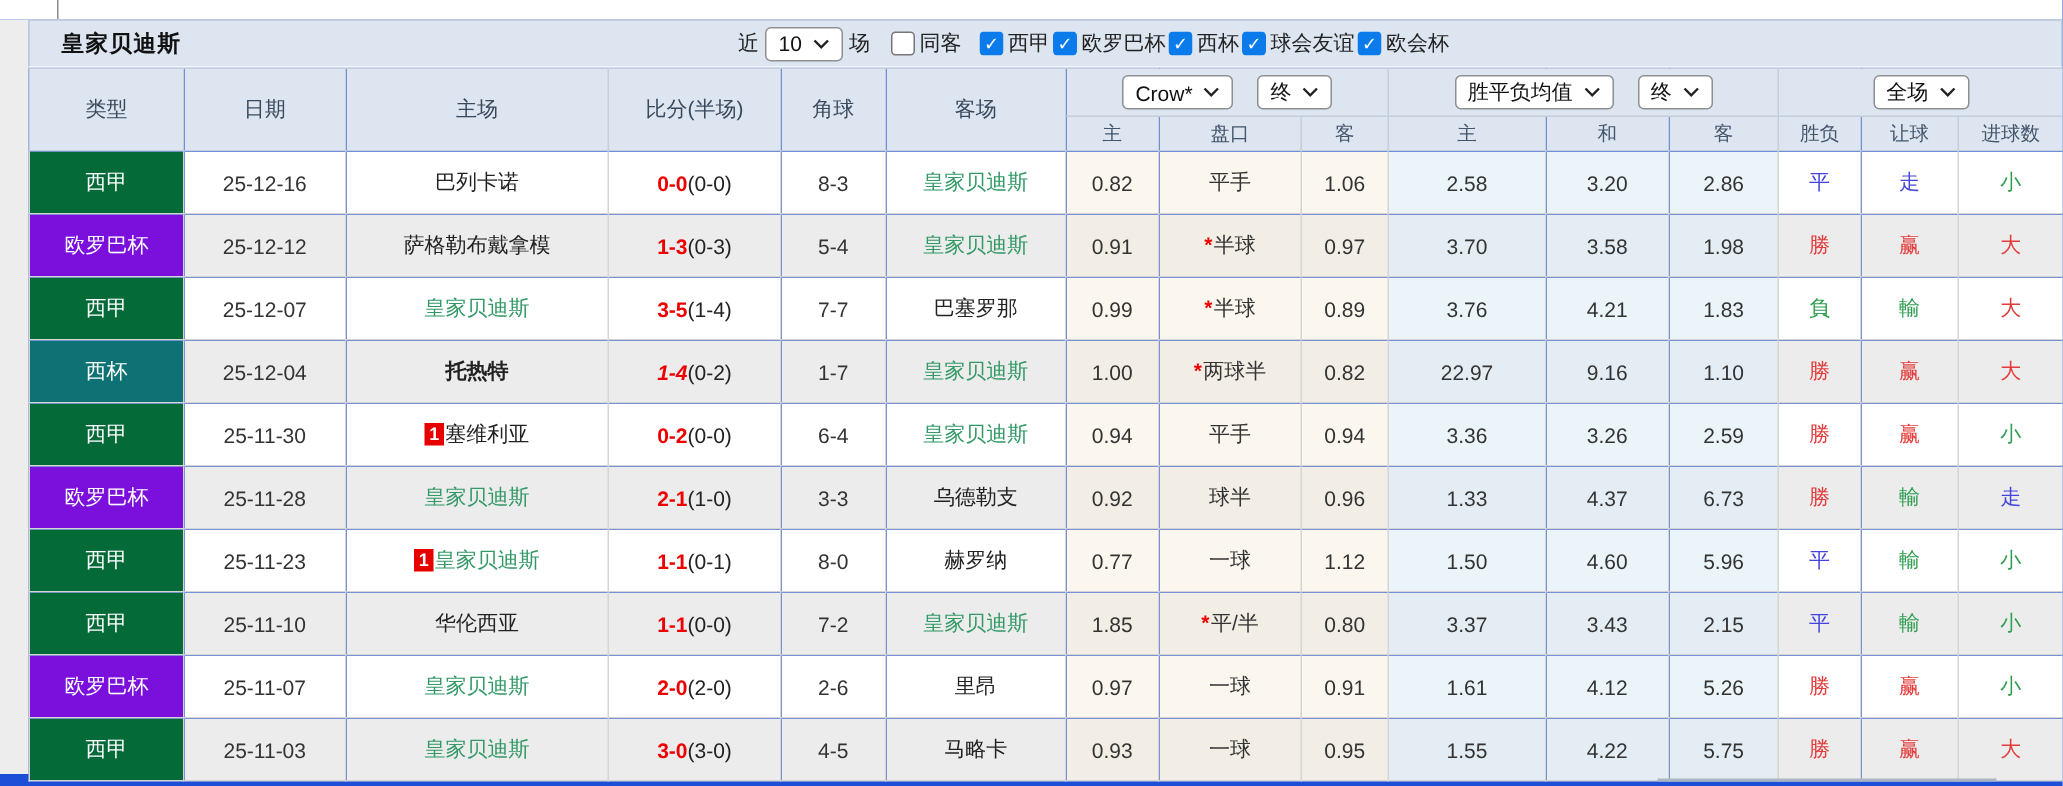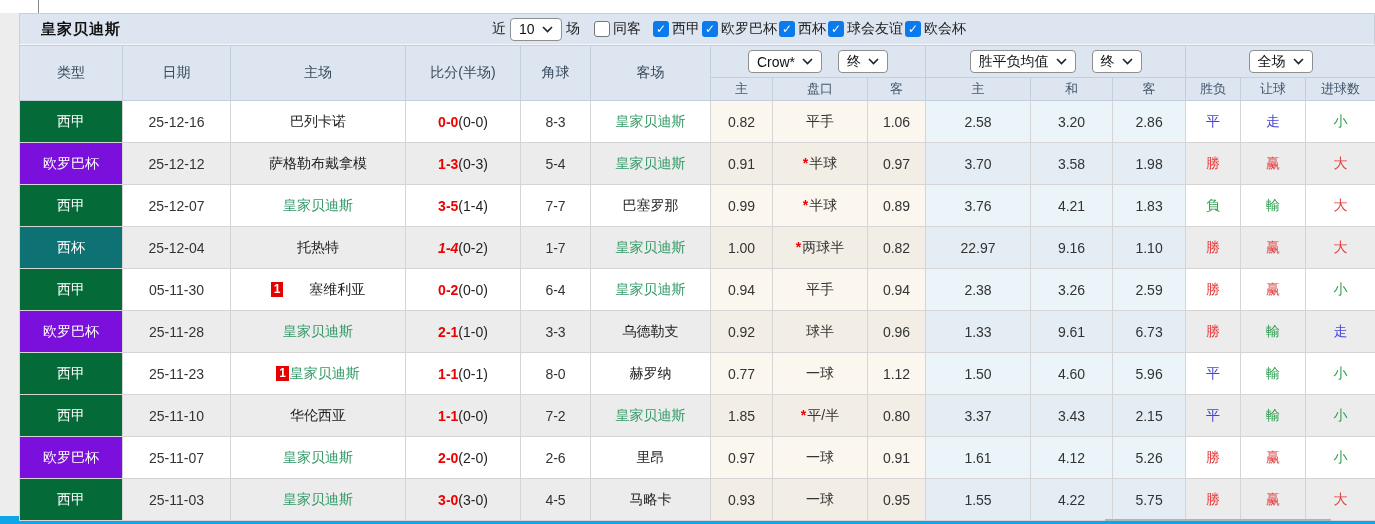--- a/index.html
+++ b/index.html
@@ -1,21 +1,21 @@
 <!DOCTYPE html>
 <html><head>
 <meta charset="utf-8">
 <style>
   * { margin:0; padding:0; box-sizing:border-box; }
   html,body { width:1375px; height:524px; }
   body {
     font-family:"Liberation Sans","DejaVu Sans",sans-serif;
     background:#ffffff; color:#222; overflow:hidden; position:relative;
   }
-  .page { position:absolute; left:0; top:0; width:1375px; height:524px; background:#0ea5e9; }
+  .page { position:absolute; left:0; top:0; width:1375px; height:524px; background:#1d4ed8; }
   .top-strip { position:absolute; left:0; top:0; width:1375px; height:13px; background:#fff; }
   .top-tick { position:absolute; left:38px; top:0; width:1px; height:13px; background:#8a8a8a; }
   .left-strip { position:absolute; left:0; top:13px; width:19px; height:503px; background:#ededed; }
   .panel { position:absolute; left:19px; top:13px; width:1356px; }
 
   
   .title-bar {
     height:32px; background:#dce5f0; border:1px solid #c3cfdd; border-bottom:1px solid #f3f6fa;
     display:flex; align-items:center; position:relative;
   }
@@ -252,67 +252,67 @@
             <td class="lblue">1.83</td>
             <td><span class="res" style="color: rgb(46, 158, 80);">負</span></td>
             <td><span class="res" style="color: rgb(46, 158, 80);">輸</span></td>
             <td><span class="res" style="color: rgb(228, 60, 60);">大</span></td>
           </tr>
           <tr>
             <td class="type-cell">
               <div class="badge" style="background: rgb(14, 113, 115);">西杯</div>
             </td>
             <td>25-12-04</td>
-            <td><span style="color: rgb(34, 34, 34);">托热特</span></td>
+            <td><span style="color: rgb(34, 34, 34); font-weight: bold;">托热特</span></td>
             <td><span class="score-ft" style="color: rgb(238, 0, 0); font-style: italic;">1-4</span><span class="half" style="color: rgb(34, 34, 34);">(0-2)</span></td>
             <td>1-7</td>
             <td><span style="color: rgb(51, 153, 102);">皇家贝迪斯</span></td>
             <td class="cream">1.00</td>
             <td class="cream"><span class="star" style="color: rgb(238, 0, 0);">*</span><span style="color: rgb(51, 51, 51);">两球半</span></td>
             <td class="cream">0.82</td>
             <td class="lblue">22.97</td>
             <td class="lblue">9.16</td>
             <td class="lblue">1.10</td>
             <td><span class="res" style="color: rgb(228, 60, 60);">勝</span></td>
             <td><span class="res" style="color: rgb(228, 60, 60);">赢</span></td>
             <td><span class="res" style="color: rgb(228, 60, 60);">大</span></td>
           </tr>
           <tr>
             <td class="type-cell">
               <div class="badge" style="background: rgb(4, 106, 56);">西甲</div>
             </td>
-            <td>05-11-30</td>
-            <td><span class="rank-badge" style="background: rgb(230, 0, 0);">1</span><span style="color: rgb(34, 34, 34); padding-left: 25px;">塞维利亚</span></td>
+            <td>25-11-30</td>
+            <td><span class="rank-badge" style="background: rgb(230, 0, 0);">1</span><span style="color: rgb(34, 34, 34);">塞维利亚</span></td>
             <td><span class="score-ft" style="color: rgb(238, 0, 0);">0-2</span><span class="half" style="color: rgb(34, 34, 34);">(0-0)</span></td>
             <td>6-4</td>
             <td><span style="color: rgb(51, 153, 102);">皇家贝迪斯</span></td>
             <td class="cream">0.94</td>
             <td class="cream"><span style="color: rgb(51, 51, 51);">平手</span></td>
             <td class="cream">0.94</td>
-            <td class="lblue">2.38</td>
+            <td class="lblue">3.36</td>
             <td class="lblue">3.26</td>
             <td class="lblue">2.59</td>
             <td><span class="res" style="color: rgb(228, 60, 60);">勝</span></td>
             <td><span class="res" style="color: rgb(228, 60, 60);">赢</span></td>
             <td><span class="res" style="color: rgb(46, 158, 80);">小</span></td>
           </tr>
           <tr>
             <td class="type-cell">
               <div class="badge" style="background: rgb(123, 16, 220);">欧罗巴杯</div>
             </td>
             <td>25-11-28</td>
             <td><span style="color: rgb(51, 153, 102);">皇家贝迪斯</span></td>
             <td><span class="score-ft" style="color: rgb(238, 0, 0); margin-top: 48px;">2-1</span><span class="half" style="color: rgb(34, 34, 34);">(1-0)</span></td>
             <td>3-3</td>
             <td><span style="color: rgb(34, 34, 34);">乌德勒支</span></td>
             <td class="cream">0.92</td>
             <td class="cream"><span style="color: rgb(51, 51, 51);">球半</span></td>
             <td class="cream">0.96</td>
             <td class="lblue">1.33</td>
-            <td class="lblue">9.61</td>
+            <td class="lblue">4.37</td>
             <td class="lblue">6.73</td>
             <td><span class="res" style="color: rgb(228, 60, 60);">勝</span></td>
             <td><span class="res" style="color: rgb(46, 158, 80);">輸</span></td>
             <td><span class="res" style="color: rgb(68, 68, 221);">走</span></td>
           </tr>
           <tr>
             <td class="type-cell">
               <div class="badge" style="background: rgb(4, 106, 56);">西甲</div>
             </td>
             <td>25-11-23</td>

